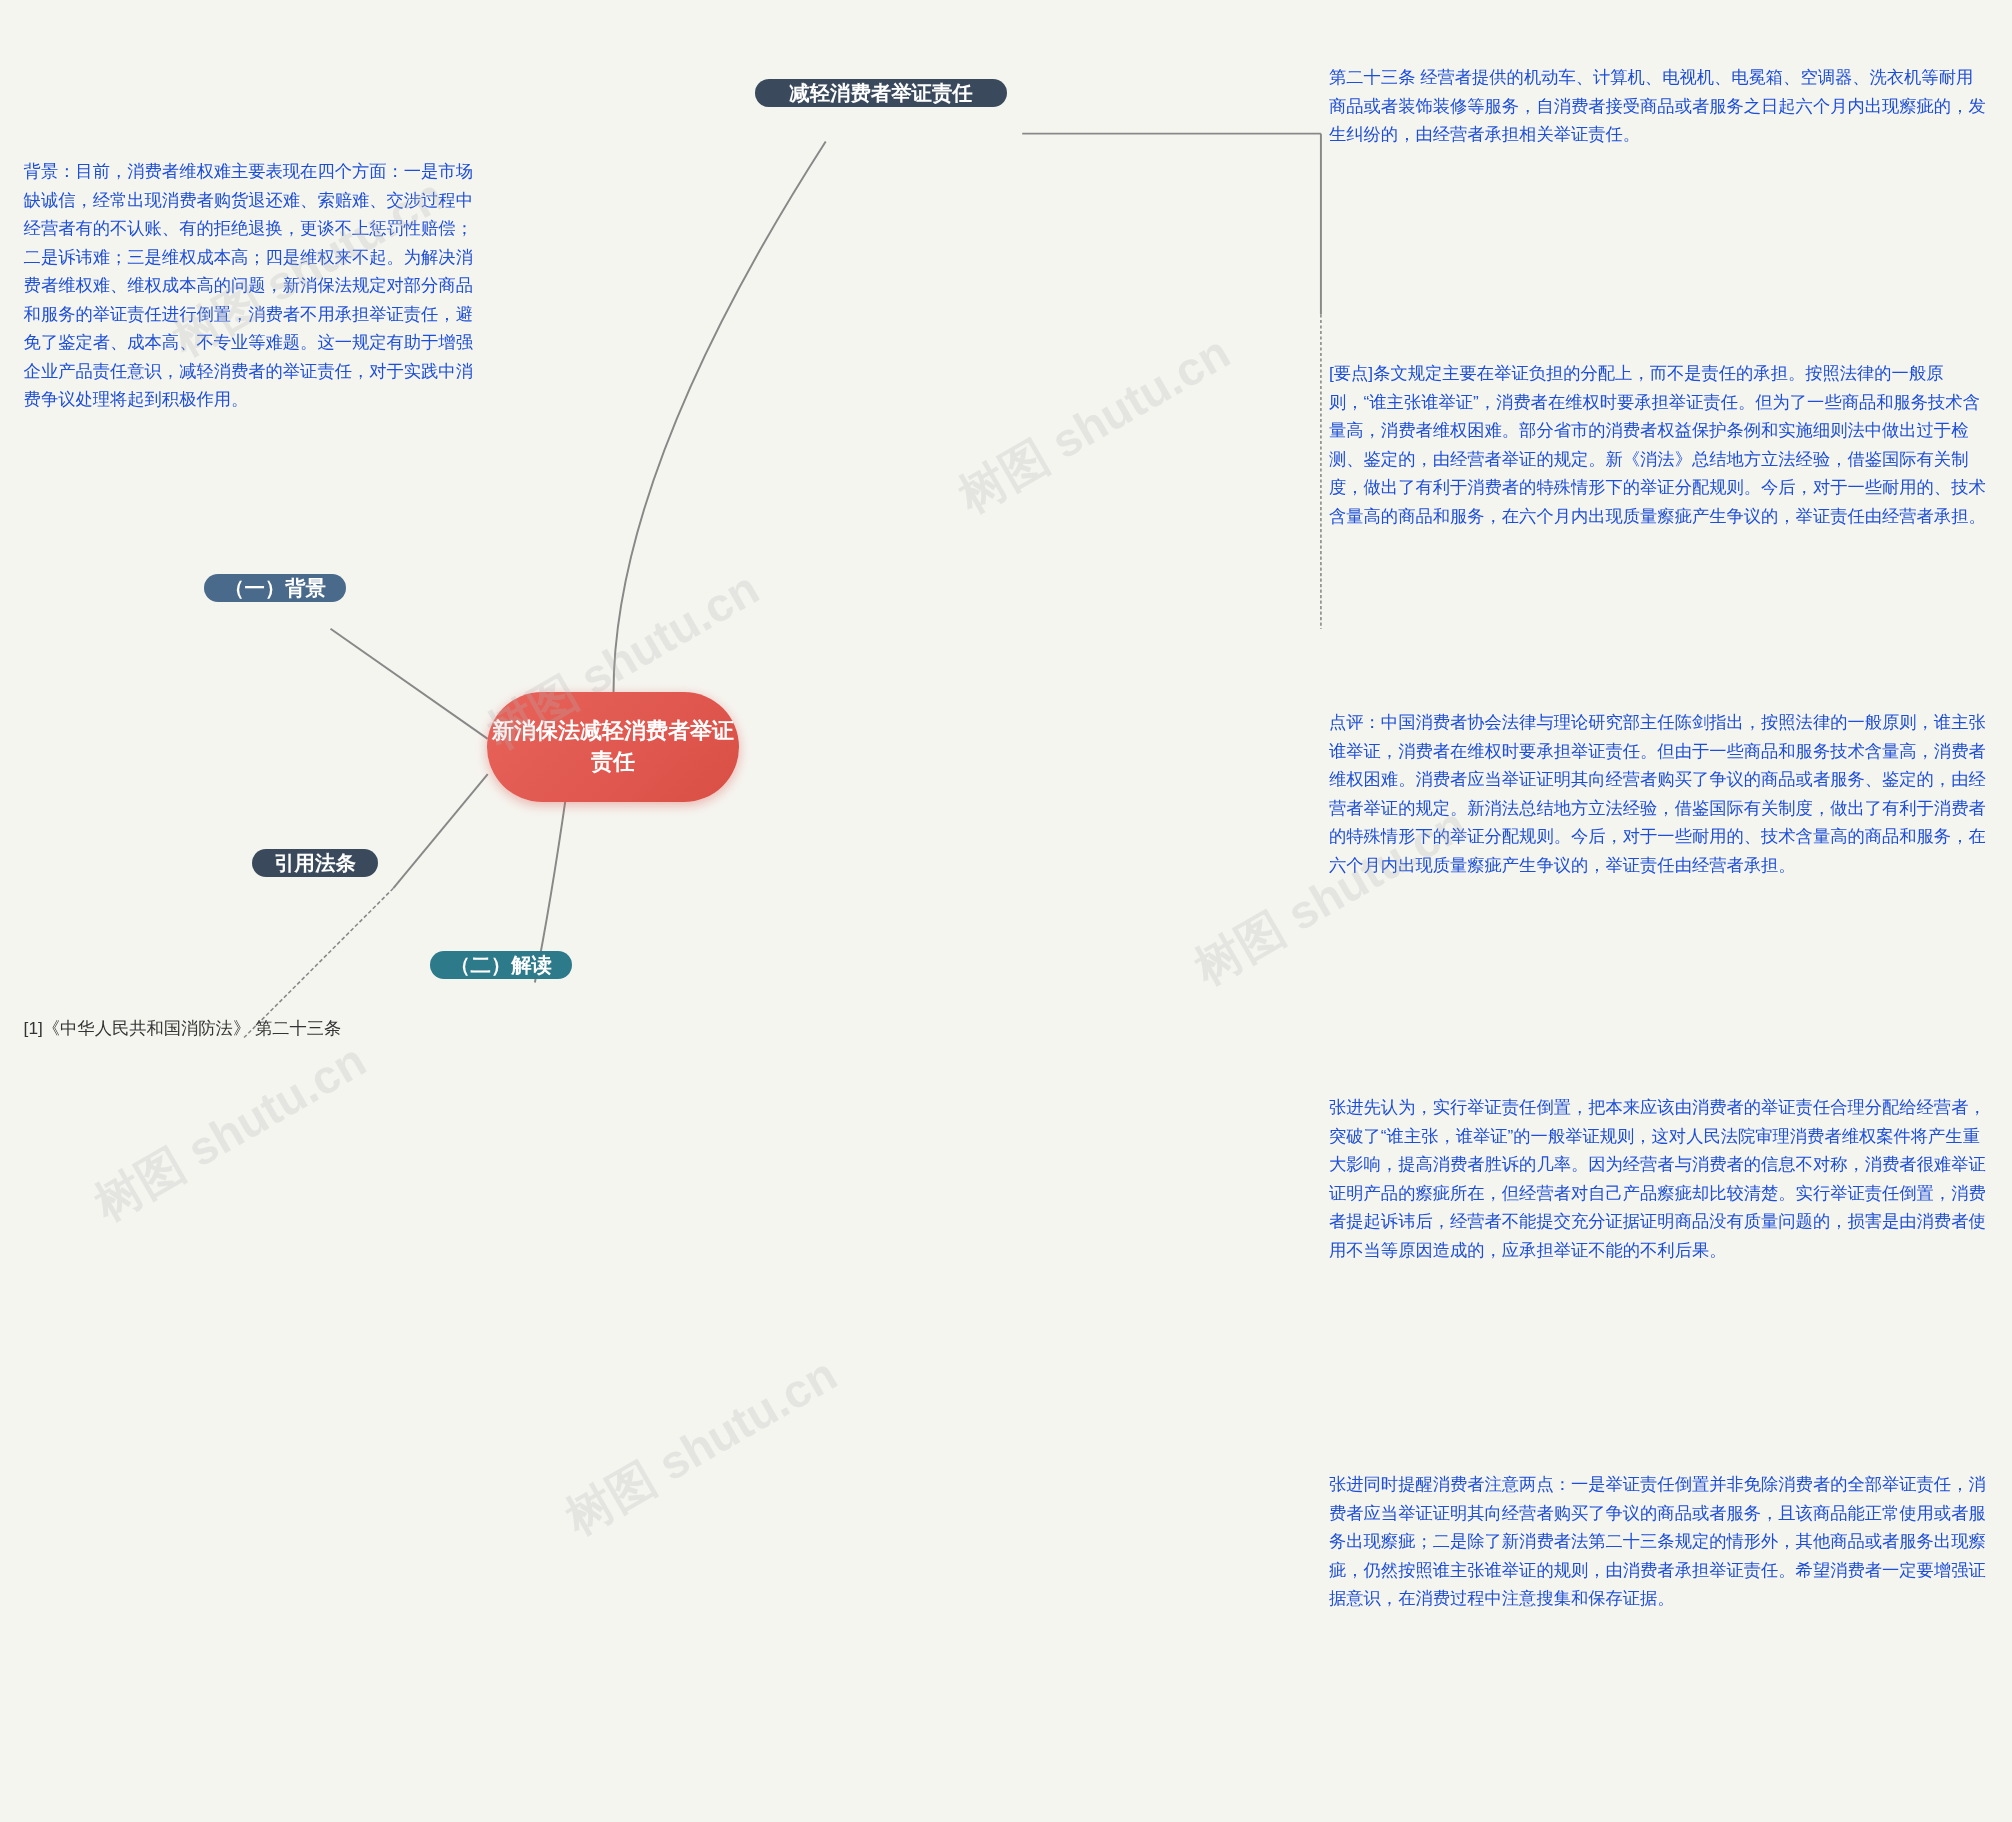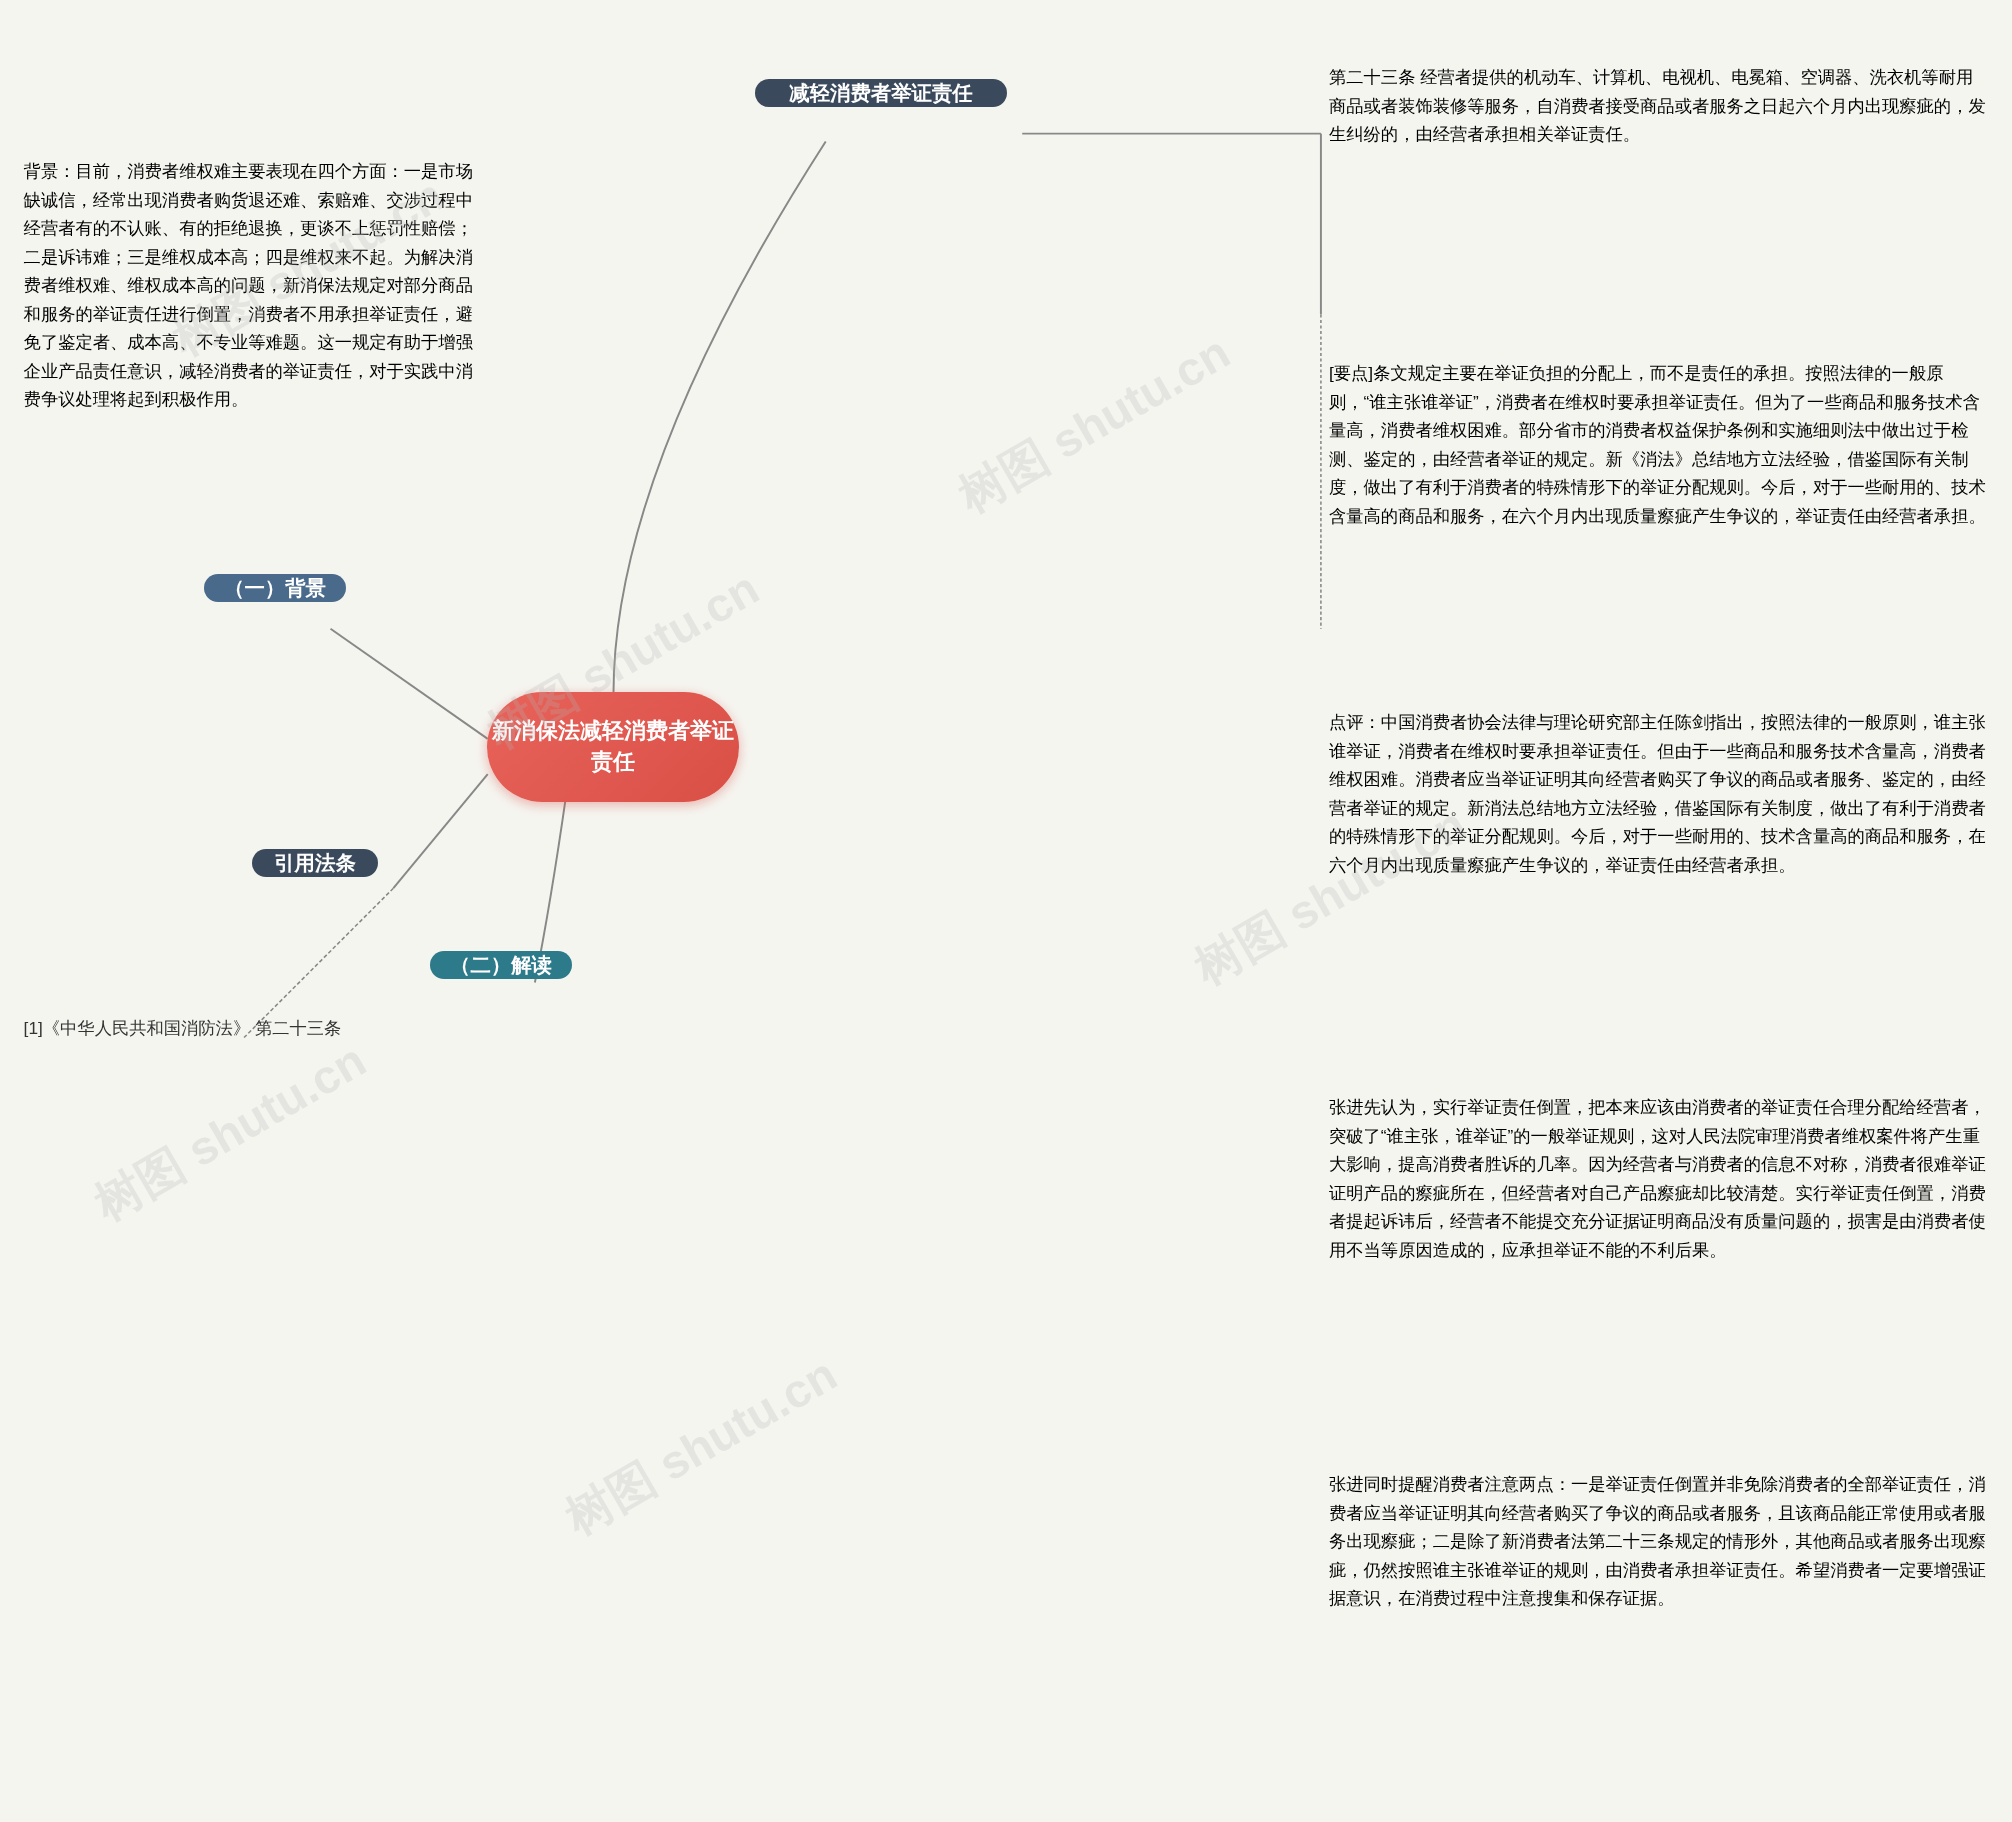--- a/index.html
+++ b/index.html
@@ -88,21 +88,21 @@
       width: 100%;
       height: 100%;
       z-index: 2;
     }
 
     
     .text-block {
       position: absolute;
       font-size: 17.3px;
       line-height: 1.65;
-      color: #000000;
+      color: #1d4ed8;
       z-index: 5;
     }
 
     .text-block-right {
       width: 535px;
     }
 
     .text-block-left {
       width: 440px;
     }

